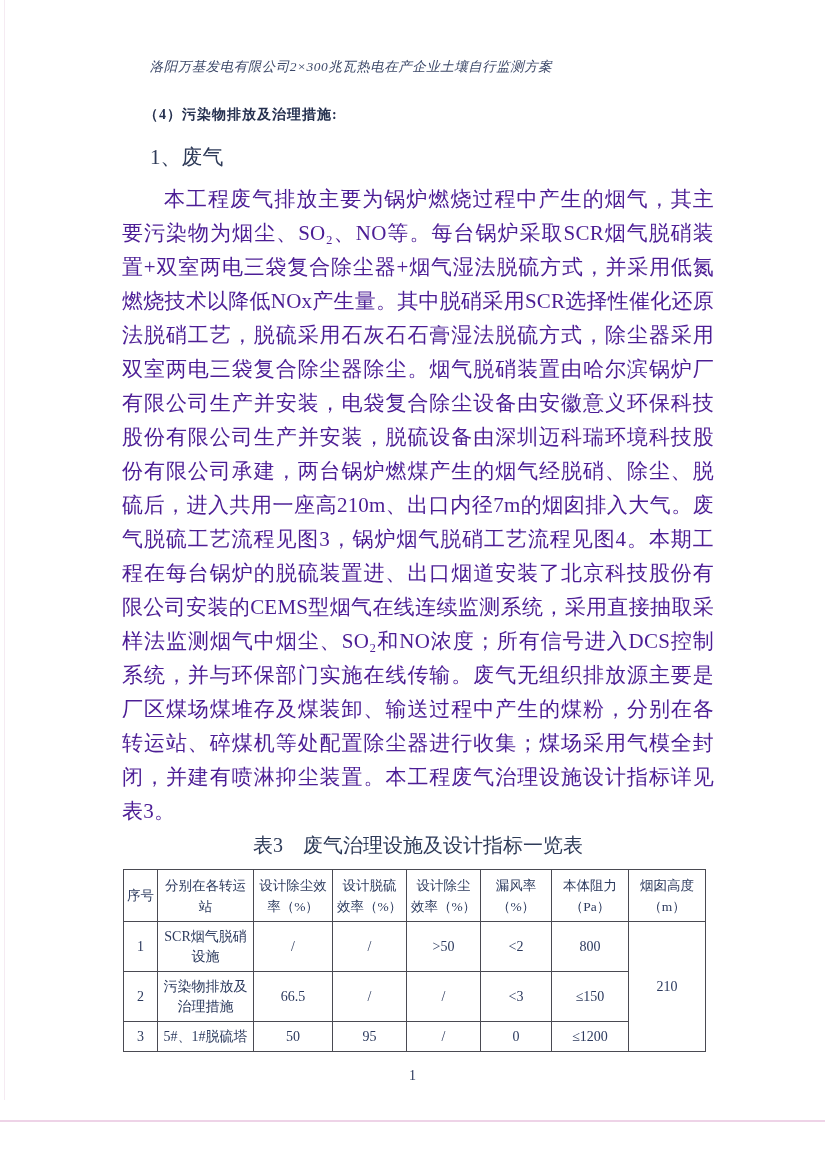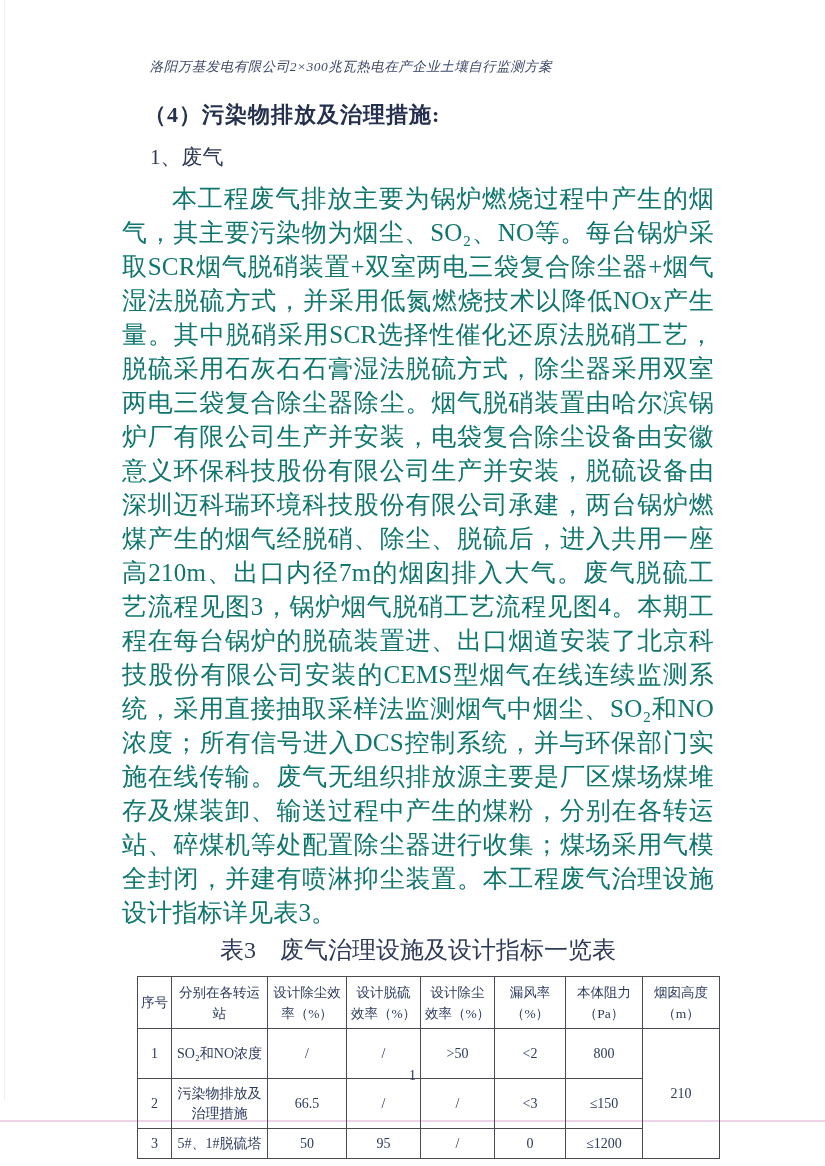--- a/index.html
+++ b/index.html
@@ -49,52 +49,52 @@
     color: #3b4768;
   }
   .content {
     position: absolute;
     left: 122px;
     top: 100px;
     width: 592px;
   }
   .section-title {
     margin: 0 0 0 22px;
-    font-size: 22px;
+    font-size: 14px;
     font-weight: bold;
     color: #25304f;
     letter-spacing: 1px;
     line-height: 30px;
   }
   .subsection-title {
     margin: 12px 0 0 28px;
     font-size: 21px;
     color: #2e3a58;
     line-height: 30px;
   }
   .body-paragraph {
     margin: 10px 0 0 0;
-    font-size: 25px;
+    font-size: 21px;
     line-height: 34px;
     text-align: justify;
     text-indent: 2em;
-    color: #0f766e;
+    color: #4c1d95;
     letter-spacing: .2px;
   }
   .table-caption {
     margin: 4px 0 10px 0;
     text-align: center;
-    font-size: 24px;
+    font-size: 20px;
     color: #2e3a58;
   }
   table.pollution-table {
     border-collapse: collapse;
     table-layout: fixed;
     width: 582px;
-    margin-left: 15px;
+    margin-left: 1px;
     color: #2c3a5e;
   }
   table.pollution-table th,
   table.pollution-table td {
     border: 1px solid #4a4a52;
     text-align: center;
     vertical-align: middle;
     padding: 2px 3px;
     overflow: hidden;
   }
@@ -166,21 +166,21 @@
         <th>分别在各转运站</th>
         <th>设计除尘效率（%）</th>
         <th>设计脱硫效率（%）</th>
         <th>设计除尘效率（%）</th>
         <th>漏风率（%）</th>
         <th>本体阻力（Pa）</th>
         <th>烟囱高度（m）</th>
       </tr>
       <tr class="row-1">
         <td>1</td>
-        <td>SO₂和NO浓度</td>
+        <td>SCR烟气脱硝设施</td>
         <td>/</td>
         <td>/</td>
         <td>&gt;50</td>
         <td>&lt;2</td>
         <td>800</td>
         <td rowspan="3">210</td>
       </tr>
       <tr class="row-2">
         <td>2</td>
         <td>污染物排放及治理措施</td>

